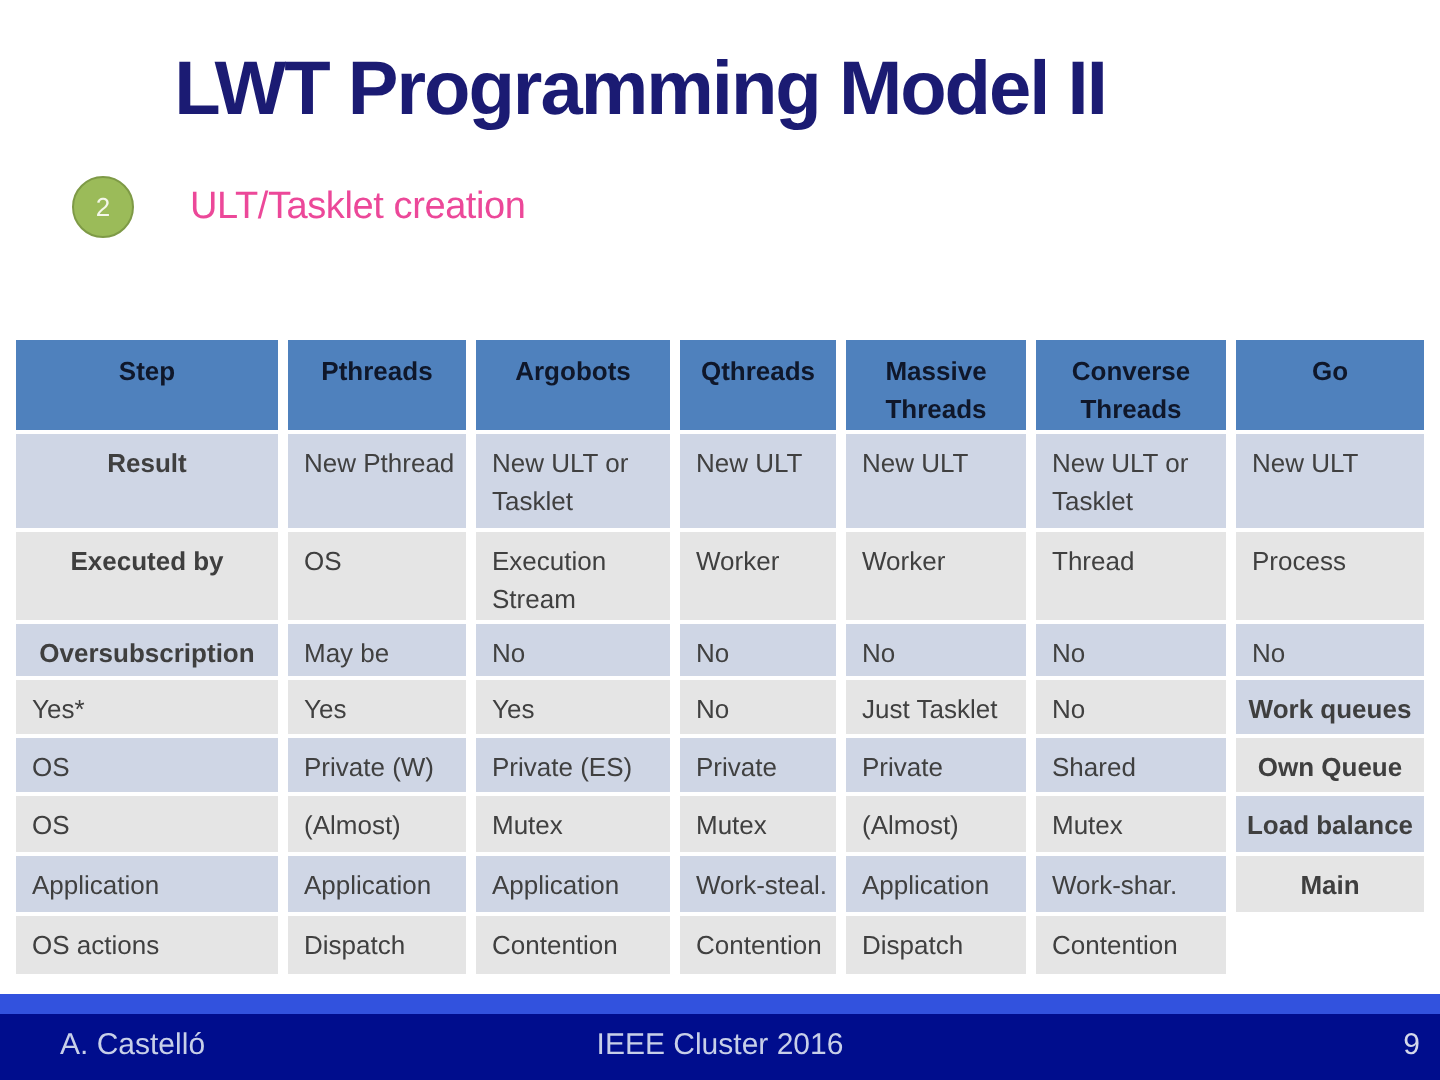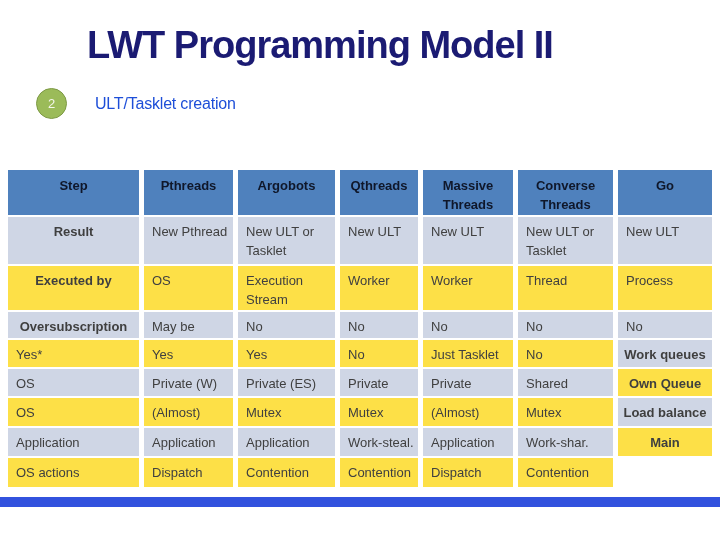--- a/index.html
+++ b/index.html
@@ -37,22 +37,22 @@
     background: #9bbb59;
     border: 1px solid #7e9a46;
     color: #f4f7ea;
     font-size: 13px;
     display: flex;
     align-items: center;
     justify-content: center;
   }
   .bullet-text {
     margin-left: 28px;
-    font-size: 16px;
-    color: #1d4ed8;
+    font-size: 19px;
+    color: #ec4899;
     letter-spacing: -0.2px;
   }
   .table-grid {
     position: absolute;
     left: 8px;
     top: 170px;
     display: grid;
     grid-template-columns: 131px 89px 97px 78px 90px 95px 94px;
     grid-template-rows: 45px 47px 44px 26px 27px 27px 28px 28px 29px;
     column-gap: 5px;
@@ -76,21 +76,21 @@
     color: #3f3f3f;
     text-align: center;
     padding: 5px 2px 0 2px;
   }
   .cell.data {
     color: #404040;
     text-align: left;
     padding: 5px 4px 0 8px;
   }
   .band-dark  { background: #cfd6e5; }
-  .band-light { background: #fde047; }
+  .band-light { background: #e5e5e5; }
   .footer {
     position: absolute;
     left: 0;
     bottom: 0;
     width: 720px;
     height: 43px;
   }
   .footer-strip {
     width: 100%;
     height: 10px;
@@ -197,15 +197,20 @@
       <div class="cell data band-light">OS actions</div>
       <div class="cell data band-light">Dispatch step</div>
       <div class="cell data band-light">Contention</div>
       <div class="cell data band-light">Contention</div>
       <div class="cell data band-light">Dispatch step</div>
       <div class="cell data band-light">Contention</div>
     </div>
 
   <div class="footer">
     <div class="footer-strip"></div>
+    <div class="footer-bar">
+      <span class="footer-author">A. Castelló</span>
+      <span class="footer-conference">IEEE Cluster 2016</span>
+      <span class="footer-page">9</span>
+    </div>
   </div>
 
 </div>
 
 </body></html>

